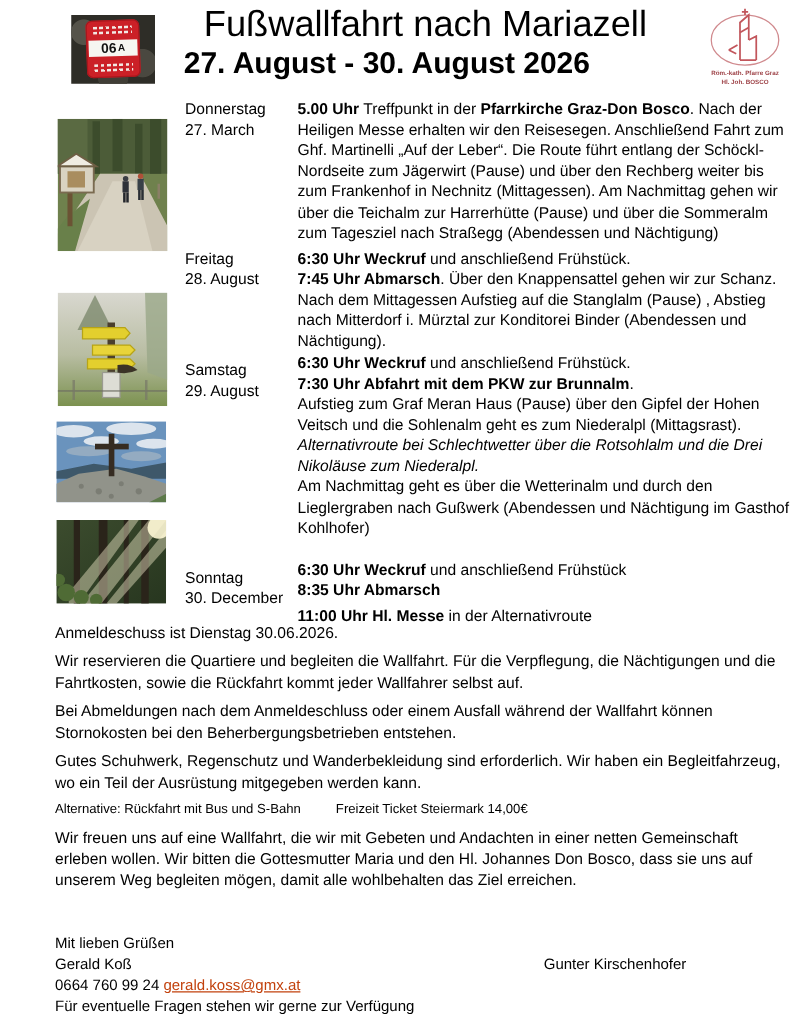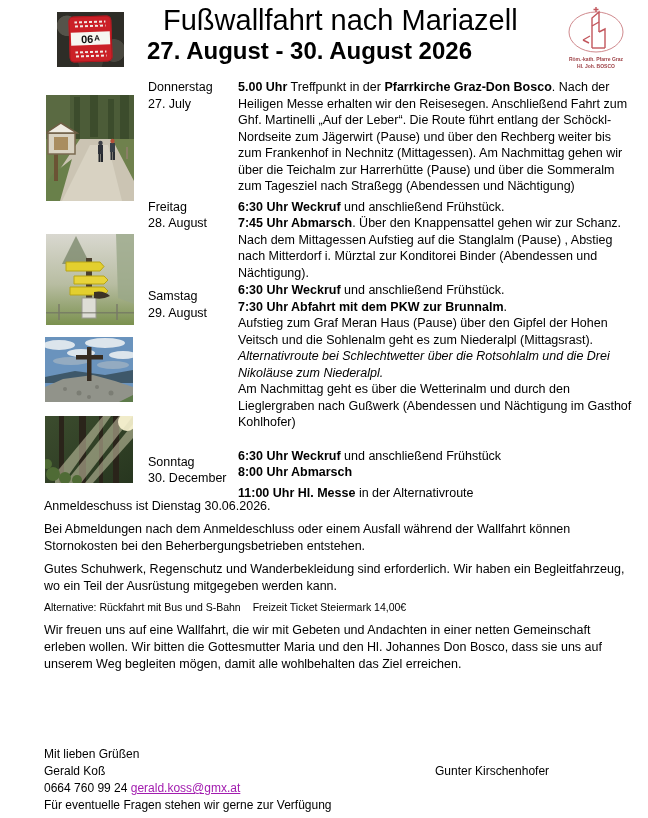--- a/index.html
+++ b/index.html
@@ -35,26 +35,26 @@
   .day-row:nth-child(3) .day-label,.day-row:nth-child(4) .day-label{padding-top:6px;}
   .day-label{width:90px;flex:none;}
   .day-name{font-weight:normal;}
   .day-content{width:396px;}
   .day-par.gap{margin-top:4px;}
   .b{font-weight:bold;} .i{font-style:italic;}
   
   .notes{position:absolute;left:44px;top:498px;width:588px;font-size:12.5px;line-height:17px;}
   .note{margin-bottom:6px;}
   .note.small{font-size:10.5px;line-height:13px;margin-bottom:8px;margin-top:2px;}
-  .note .t2{margin-left:12px;}
+  .note .t2{margin-left:28px;}
   
   .footer{position:absolute;left:44px;top:746px;width:560px;font-size:12px;line-height:17px;}
   .footer-line{position:relative;}
   .name-right{position:absolute;left:391px;top:0;}
-  .email-link{color:#a21caf;text-decoration:underline;cursor:pointer;}
+  .email-link{color:#c2410c;text-decoration:underline;cursor:pointer;}
 </style>
 </head>
 <body>
 
 <div class="page">
 
   <div class="trail-photo">
     <div class="plaque">
       <div class="plaque-dash pd-top1"></div>
       <div class="plaque-dash pd-top2"></div>
@@ -205,21 +205,21 @@
           <circle cx="32" cy="64" r="5"></circle>
           <circle cx="2" cy="48" r="5"></circle>
       </g>
     </svg>
   </div>
 
   <div class="itinerary">
       <div class="day-row">
         <div class="day-label">
           <div class="day-name">Donnerstag</div>
-          <div>27. July</div>
+          <div>27. March</div>
         </div>
         <div class="day-content">
           <div class="day-par"><span class="b">5.00 Uhr</span><span> Treffpunkt in der </span><span class="b">Pfarrkirche Graz-Don Bosco</span><span>. Nach der Heiligen Messe erhalten wir den Reisesegen. Anschließend Fahrt zum Ghf. Martinelli „Auf der Leber“. Die Route führt entlang der Schöckl-Nordseite zum Jägerwirt (Pause) und über den Rechberg weiter bis zum Frankenhof in Nechnitz (Mittagessen). Am Nachmittag gehen wir über die Teichalm zur Harrerhütte (Pause) und über die Sommeralm zum Tagesziel nach Straßegg (Abendessen und Nächtigung)</span></div>
         </div>
       </div>
       <div class="day-row">
         <div class="day-label">
           <div class="day-name">Freitag</div>
           <div>28. August</div>
         </div>
@@ -241,28 +241,29 @@
           <div class="day-par"><span>Am Nachmittag geht es über die Wetterinalm und durch den Lieglergraben nach Gußwerk (Abendessen und Nächtigung im Gasthof Kohlhofer)</span></div>
         </div>
       </div>
       <div class="day-row">
         <div class="day-label">
           <div class="day-name">Sonntag</div>
           <div>30. December</div>
         </div>
         <div class="day-content">
           <div class="day-par"><span class="b">6:30 Uhr Weckruf</span><span> und anschließend Frühstück</span></div>
-          <div class="day-par"><span class="b">8:00 Uhr Abmarsch</span></div>
+          <div class="day-par"><span class="b">8:35 Uhr Abmarsch</span></div>
           <div class="day-par gap"><span class="b">11:00 Uhr Hl. Messe</span><span> in der Alternativroute</span></div>
         </div>
       </div>
     </div>
 
   <div class="notes">
       <div class="note"><span>Anmeldeschuss ist Dienstag 30.06.2026.</span></div>
+      <div class="note"><span>Wir reservieren die Quartiere und begleiten die Wallfahrt. Für die Verpflegung, die Nächtigungen und die Fahrtkosten, sowie die Rückfahrt kommt jeder Wallfahrer selbst auf.</span></div>
       <div class="note"><span>Bei Abmeldungen nach dem Anmeldeschluss oder einem Ausfall während der Wallfahrt können Stornokosten bei den Beherbergungsbetrieben entstehen.</span></div>
       <div class="note"><span>Gutes Schuhwerk, Regenschutz und Wanderbekleidung sind erforderlich. Wir haben ein Begleitfahrzeug, wo ein Teil der Ausrüstung mitgegeben werden kann.</span></div>
       <div class="note small"><span>Alternative: Rückfahrt mit Bus und S-Bahn</span><span class="t2">Freizeit Ticket Steiermark 14,00€</span></div>
       <div class="note"><span>Wir freuen uns auf eine Wallfahrt, die wir mit Gebeten und Andachten in einer netten Gemeinschaft erleben wollen. Wir bitten die Gottesmutter Maria und den Hl. Johannes Don Bosco, dass sie uns auf unserem Weg begleiten mögen, damit alle wohlbehalten das Ziel erreichen.</span></div>
     </div>
 
   <div class="footer">
     <div class="footer-line">Mit lieben Grüßen</div>
     <div class="footer-line">
       <span>Gerald Koß</span>

